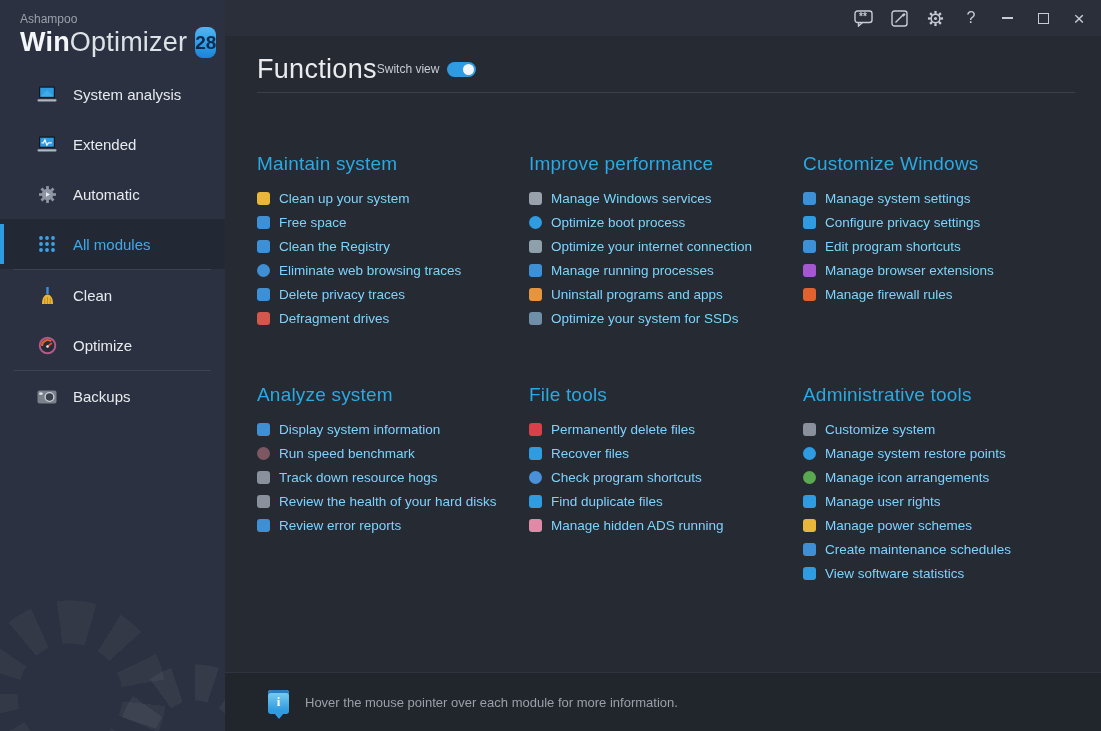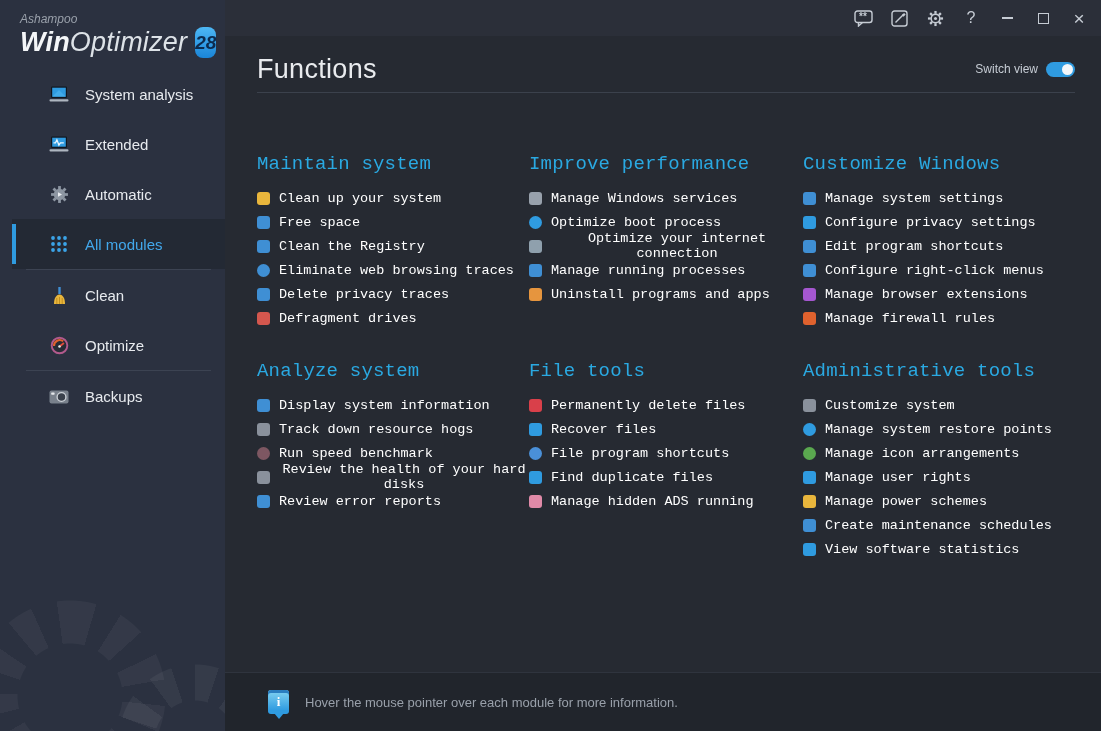--- a/index.html
+++ b/index.html
@@ -1,30 +1,30 @@
 <!DOCTYPE html>
 <html><head>
 <meta charset="utf-8">
 <style>
   * { margin:0; padding:0; box-sizing:border-box; }
   html,body { width:1101px; height:731px; background:#1c2027; font-family:"Liberation Sans", sans-serif; overflow:hidden; }
   .app { position:relative; width:1101px; height:731px; background:#262a32; overflow:hidden; }
 
   
   .sidebar { position:absolute; left:0; top:0; width:225px; height:731px; background:#2b3140; overflow:hidden; z-index:3; }
-  .brand { padding:12px 14px 0 20px;font-style:italic; }
+  .brand { padding:12px 14px 0 20px; }
   .brand-company { font-size:12px; color:#9aa1ab; margin-bottom:1px; }
   .brand-row { display:flex; align-items:center; }
   .brand-product { font-size:27px; color:#e6eaee; letter-spacing:0.2px; white-space:nowrap; }
   .brand-product .b { font-weight:700; color:#f4f6f8; }
   .brand-product .l { font-weight:300; color:#dde2e7; }
   .brand-badge { margin-left:8px; width:31px; height:31px; border-radius:8px;
     background:linear-gradient(180deg,#4db7f4 0%,#1a85d8 100%);
     color:#0c2b4e; font-size:19px; font-weight:700; display:flex; align-items:center; justify-content:center; }
-  .side-menu { margin-top:11px; position:relative; z-index:2;padding-left:12px; }
+  .side-menu { margin-top:11px; position:relative; z-index:2; }
   .side-item { height:50px; display:flex; align-items:center; padding-left:36px; gap:15px;
     font-size:15px; color:#e7eaee; position:relative; cursor:pointer; }
   .side-item .side-icon { width:22px; height:20px; display:flex; align-items:center; justify-content:center; flex:none; }
   .side-item.active { background:#232934; color:#42a8ec; }
   .side-item.active::before { content:""; position:absolute; left:0; top:5px; bottom:5px; width:4px; background:#2f9be0; }
   .side-divider { height:1px; background:#3c4352; margin:0 14px; }
 
   .gear-texture { position:absolute; left:0; bottom:0; width:225px; height:220px; pointer-events:none; z-index:1; }
   .gear-texture::before { content:""; position:absolute; left:-35px; bottom:-70px; width:210px; height:210px; border-radius:50%;
     background:repeating-conic-gradient(rgba(255,255,255,0.045) 0 16deg, transparent 16deg 32deg);
@@ -41,30 +41,30 @@
   .tb-btn { width:36px; height:36px; display:flex; align-items:center; justify-content:center;
     color:#c6ccd4; cursor:pointer; font-size:15px; }
   .tb-btn svg { display:block; }
   .glyph-help { font-size:16px; font-weight:400; }
   .glyph-min { width:11px; height:1.5px; background:#c6ccd4; display:block; }
   .glyph-max { width:11px; height:11px; border:1.5px solid #c6ccd4; display:block; }
   .glyph-close { font-size:19px; line-height:1; font-weight:300; }
 
   
   .main { position:absolute; left:225px; top:36px; right:0; bottom:59px; background:#262a32; padding:18px 26px 0 32px; }
-  .page-header { display:flex; align-items:center; justify-content:space-between; }
+  .page-header { display:flex; align-items:center; }
   .page-title { font-size:27px; font-weight:300; color:#e9ebee; letter-spacing:0.3px; line-height:30px; }
   .switch-wrap { display:flex; align-items:center; gap:8px; font-size:12px; color:#c6ccd4; cursor:pointer; }
   .toggle { width:29px; height:15px; border-radius:8px; background:#2f9be0; position:relative; display:inline-block; }
   .toggle .knob { position:absolute; right:2px; top:2px; width:11px; height:11px; border-radius:50%; background:#f4f7fa; }
   .header-rule { height:1px; background:#3b414c; margin-top:8px; }
 
-  .groups { margin-top:60px; display:grid; grid-template-columns:272px 274px auto; row-gap:30px;font-family:Liberation Mono, monospace; }
+  .groups { margin-top:60px; display:grid; grid-template-columns:272px 274px auto; row-gap:54px; }
   .group-title { font-size:19px; font-weight:400; color:#2aa9e2; margin-bottom:11px; letter-spacing:0.2px; }
-  .mod-item { height:24px; display:flex; align-items:center; gap:9px; font-size:13.5px; color:#ffffff; cursor:pointer;text-align:center; }
+  .mod-item { height:24px; display:flex; align-items:center; gap:9px; font-size:13.5px; color:#7dd3fc; cursor:pointer;text-align:center; }
   .mod-icon { width:13px; height:13px; border-radius:3px; flex:none; }
   .mod-icon.circle { border-radius:50%; }
 
   
   .footer { position:absolute; left:225px; right:0; bottom:0; height:59px; background:#21252c;
     border-top:1px solid #2f343e; display:flex; align-items:center; padding-left:43px; gap:16px; }
   .info-icon { position:relative; width:21px; height:24px; border-radius:3px;
     background:linear-gradient(180deg,#83d4f2 0%,#2f9be0 85%);
     box-shadow:inset 0 3px 0 #2a7ec0; display:flex; align-items:center; justify-content:center;
     color:#fff; font-weight:700; font-size:13px; font-family:"Liberation Serif", serif; }
@@ -287,84 +287,84 @@
             <span>Optimize your internet connection</span>
           </div>
           <div class="mod-item">
             <span class="mod-icon" style="background: rgb(63, 143, 212);"></span>
             <span>Manage running processes</span>
           </div>
           <div class="mod-item">
             <span class="mod-icon" style="background: rgb(230, 149, 62);"></span>
             <span>Uninstall programs and apps</span>
           </div>
+          <div class="mod-item">
+            <span class="mod-icon" style="background: rgb(111, 143, 168);"></span>
+            <span>Optimize your system for SSDs</span>
+          </div>
         </section>
         <section class="group">
           <h2 class="group-title">Customize Windows</h2>
           <div class="mod-item">
             <span class="mod-icon" style="background: rgb(63, 143, 212);"></span>
             <span>Manage system settings</span>
           </div>
           <div class="mod-item">
             <span class="mod-icon" style="background: rgb(47, 155, 224);"></span>
             <span>Configure privacy settings</span>
           </div>
           <div class="mod-item">
             <span class="mod-icon" style="background: rgb(63, 143, 212);"></span>
             <span>Edit program shortcuts</span>
           </div>
           <div class="mod-item">
-            <span class="mod-icon" style="background: rgb(63, 143, 212);"></span>
-            <span>Configure right-click menus</span>
-          </div>
-          <div class="mod-item">
             <span class="mod-icon" style="background: rgb(165, 87, 208);"></span>
             <span>Manage browser extensions</span>
           </div>
           <div class="mod-item">
             <span class="mod-icon" style="background: rgb(224, 98, 46);"></span>
             <span>Manage firewall rules</span>
           </div>
         </section>
         <section class="group">
           <h2 class="group-title">Analyze system</h2>
           <div class="mod-item">
             <span class="mod-icon" style="background: rgb(63, 143, 212);"></span>
             <span>Display system information</span>
           </div>
           <div class="mod-item">
+            <span class="mod-icon circle" style="background: rgb(125, 87, 98);"></span>
+            <span>Run speed benchmark</span>
+          </div>
+          <div class="mod-item">
             <span class="mod-icon" style="background: rgb(138, 145, 156);"></span>
             <span>Track down resource hogs</span>
           </div>
           <div class="mod-item">
-            <span class="mod-icon circle" style="background: rgb(125, 87, 98);"></span>
-            <span>Run speed benchmark</span>
-          </div>
-          <div class="mod-item">
             <span class="mod-icon" style="background: rgb(138, 145, 156);"></span>
             <span>Review the health of your hard disks</span>
           </div>
           <div class="mod-item">
             <span class="mod-icon" style="background: rgb(63, 143, 212);"></span>
             <span>Review error reports</span>
           </div>
         </section>
         <section class="group">
           <h2 class="group-title">File tools</h2>
           <div class="mod-item">
             <span class="mod-icon" style="background: rgb(217, 64, 74);"></span>
             <span>Permanently delete files</span>
           </div>
           <div class="mod-item">
             <span class="mod-icon" style="background: rgb(47, 155, 224);"></span>
             <span>Recover files</span>
           </div>
           <div class="mod-item">
             <span class="mod-icon circle" style="background: rgb(74, 144, 217);"></span>
-            <span>File program shortcuts</span>
+            <span>Check program shortcuts</span>
           </div>
           <div class="mod-item">
             <span class="mod-icon" style="background: rgb(47, 155, 224);"></span>
             <span>Find duplicate files</span>
           </div>
           <div class="mod-item">
             <span class="mod-icon" style="background: rgb(224, 138, 168);"></span>
             <span>Manage hidden ADS running</span>
           </div>
         </section>

